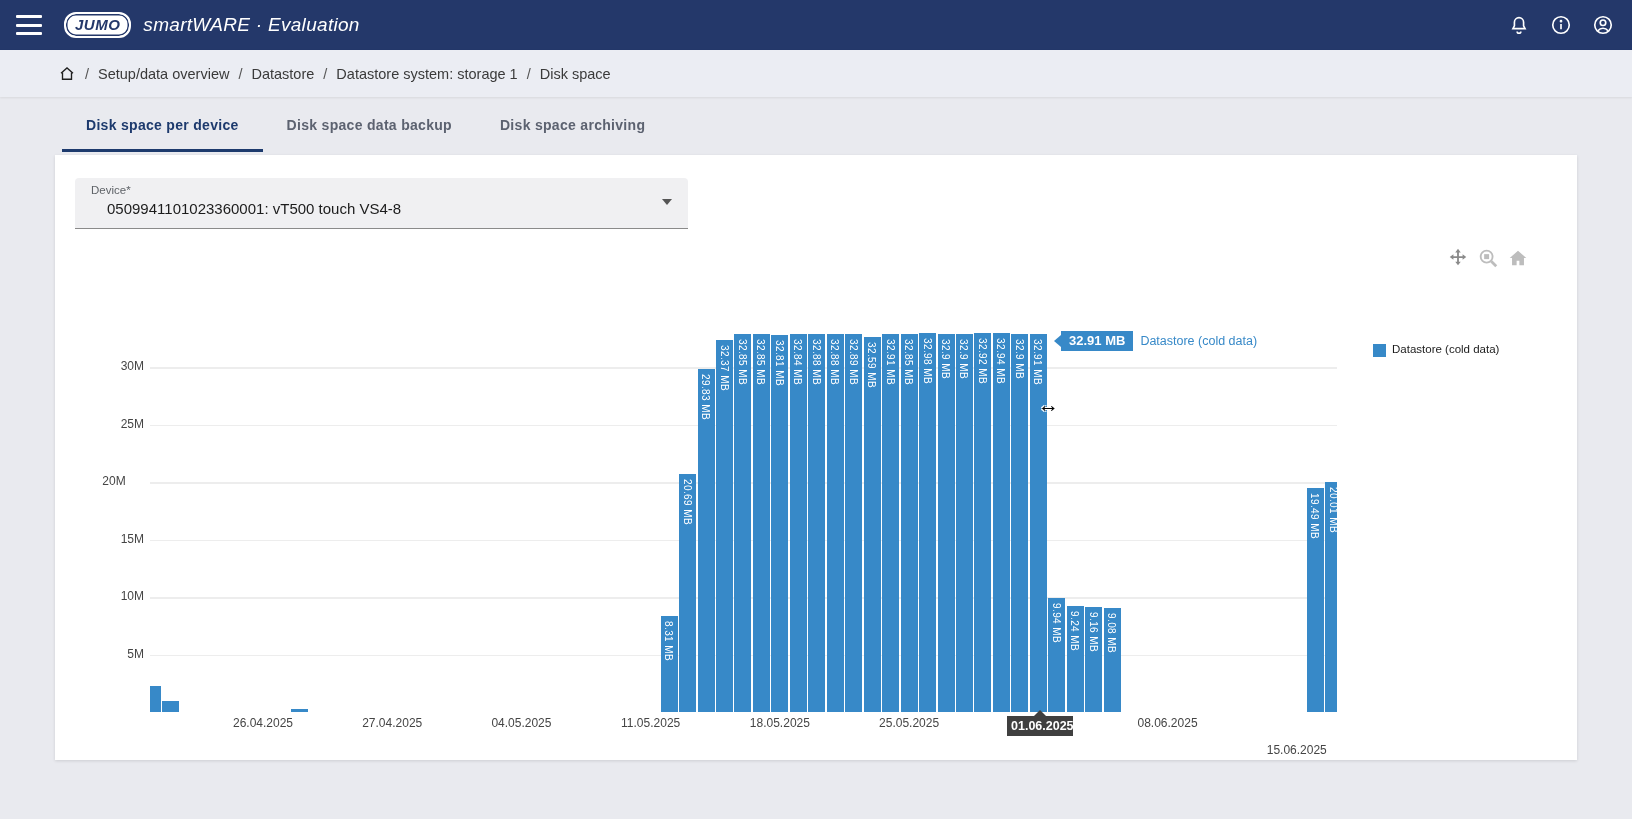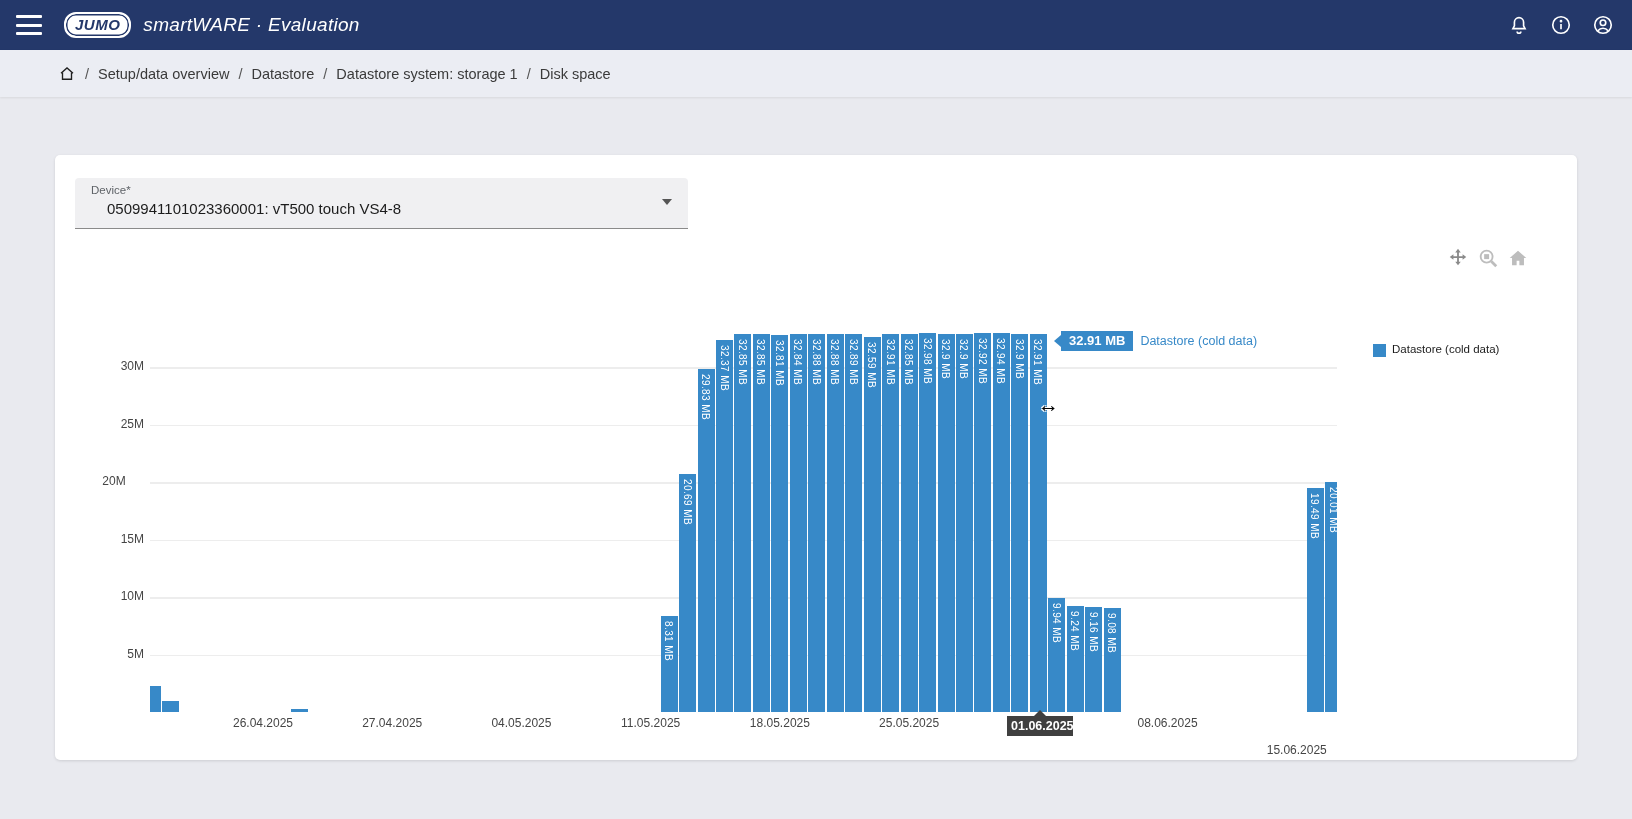--- a/index.html
+++ b/index.html
@@ -23,21 +23,21 @@
   .crumbs { display:flex; align-items:center; font-size:14.5px; color:#3a3a3a; }
   .crumb-sep { margin:0 9px; color:#555; }
   .crumb { cursor:pointer; }
 
   
   .tabs { position:absolute; left:62px; top:103px; display:flex; }
   .tab { padding:14px 24px 16px 24px; font-size:14px; font-weight:bold; color:#5c6270; letter-spacing:.3px; cursor:pointer; border-bottom:3px solid transparent; }
   .tab.active { color:#1d3a6d; border-bottom:3px solid #1d3a6d; }
 
   
-  .card { position:absolute; left:55px; top:155px; width:1522px; height:605px; background:#fff; border-radius:5px; box-shadow:0 1px 3px rgba(0,0,0,.12); }
+  .card { position:absolute; left:55px; top:155px; width:1522px; height:605px; background:#fff; border-radius:0; box-shadow:0 1px 3px rgba(0,0,0,.12); }
 
   
   .device-select { position:absolute; left:20px; top:23px; width:613px; height:51px; background:#f0f0f2; border-bottom:1px solid #8a8a8a; border-radius:4px 4px 0 0; cursor:pointer; }
   .device-select .flabel { position:absolute; left:16px; top:6px; font-size:11.5px; color:#5f6368; }
   .device-select .fvalue { position:absolute; left:32px; top:22px; font-size:15px; color:#1c1c1c; }
   .device-select .caret { position:absolute; right:16px; top:21px; width:0; height:0; border-left:5px solid transparent; border-right:5px solid transparent; border-top:6px solid #555; }
 
   .summary-text { position:absolute; left:655px; top:33px; font-size:15.5px; color:#1c1c1c; }
 
   
@@ -122,20 +122,23 @@
       <span class="crumb-sep">/</span>
       <span class="crumb">Datastore</span>
       <span class="crumb-sep">/</span>
       <span class="crumb">Datastore system: storage 1</span>
       <span class="crumb-sep">/</span>
       <span class="crumb">Disk space</span>
     </div>
 </div>
 
 <div class="tabs" id="tabs">
+    <div class="tab active">Disk space per device</div>
+    <div class="tab">Disk space data backup</div>
+    <div class="tab">Disk space archiving</div>
   </div>
 
 <div class="card">
 
   <div class="device-select">
     <div class="flabel">Device*</div>
     <div class="fvalue">0509941101023360001: vT500 touch VS4-8</div>
     <div class="caret"></div>
   </div>
 

